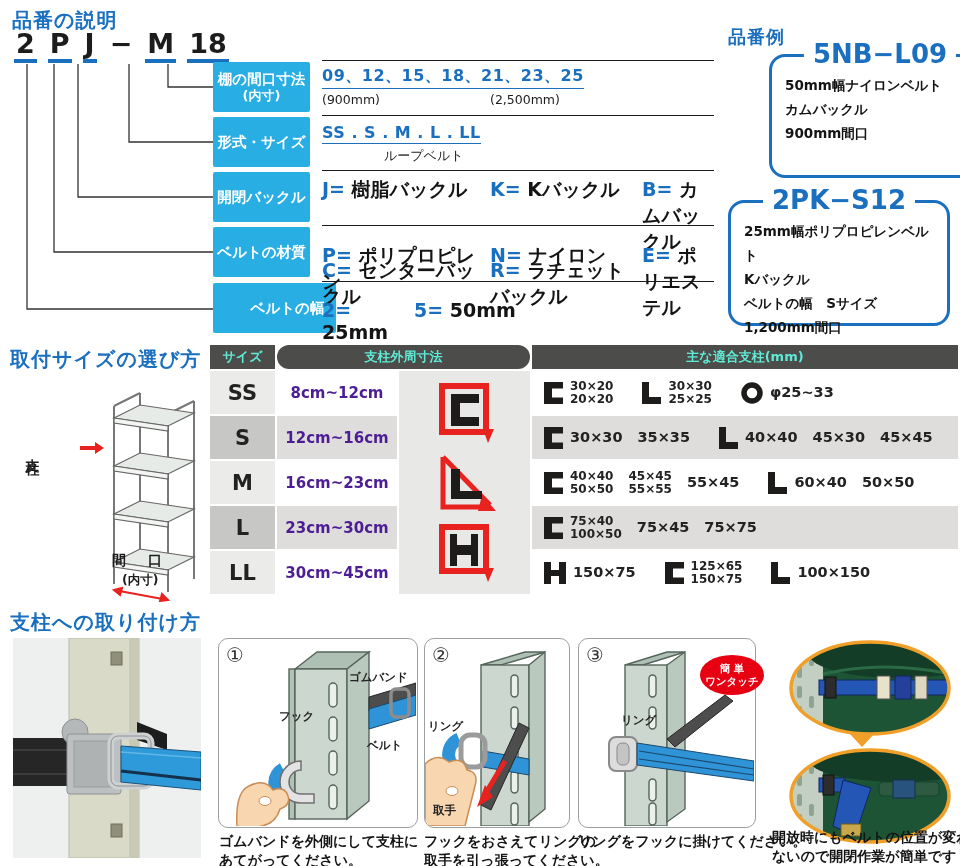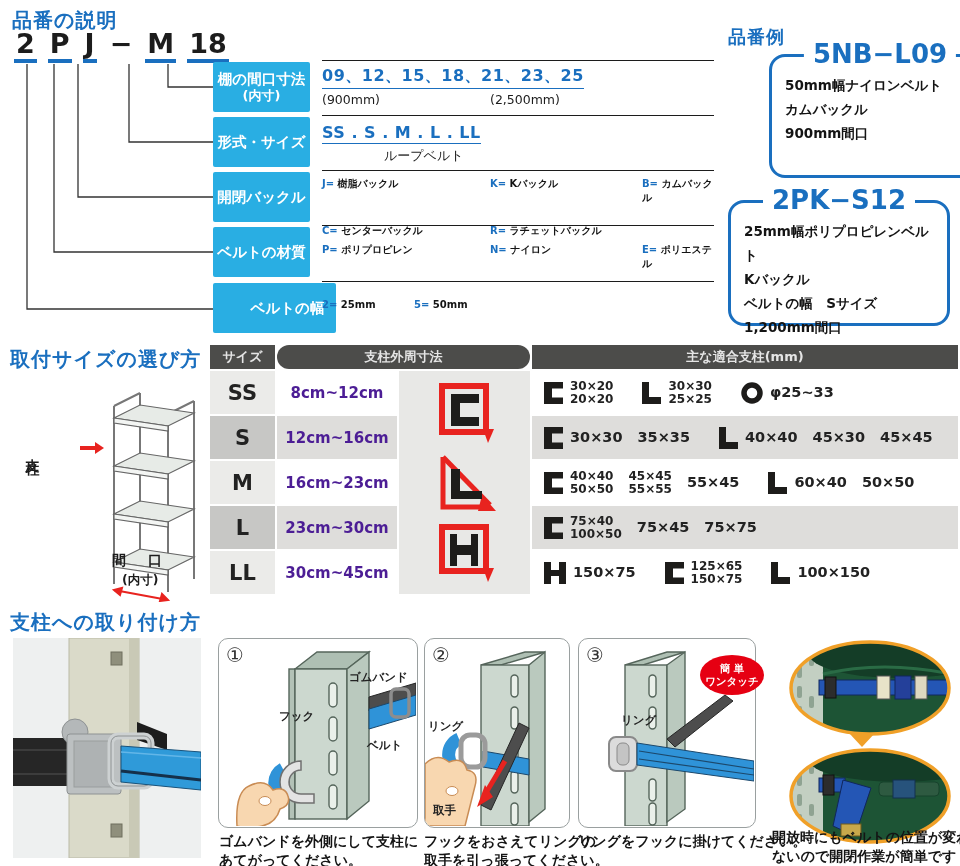--- a/index.html
+++ b/index.html
@@ -12,32 +12,32 @@
   .code-part{display:inline-block;border-bottom:4px solid #1a6fbf;padding:0 2px 1px 2px;margin-right:11px;line-height:1.05;}
   .code-part.nounder{border-bottom:4px solid transparent;}
   .bluebox{position:absolute;left:213px;width:97px;background:#29aee3;color:#fff;font-weight:700;
            display:flex;flex-direction:column;align-items:center;justify-content:center;text-align:center;
            font-size:14.5px;line-height:1.25;border-radius:2px;}
   .bluebox .sub{font-size:13px;}
   .defcontent{position:absolute;left:322px;width:392px;border-top:1px solid #1c1c1c;box-sizing:border-box;}
   .blueval{display:inline-block;font-size:16px;font-weight:700;color:#1a6fbf;border-bottom:1.5px solid #1a6fbf;
            padding-bottom:1px;letter-spacing:.5px;}
   .note{font-size:12.5px;color:#1c1c1c;margin-top:3px;position:relative;}
-  .kv-grid{display:grid;align-content:start;row-gap:19px;font-size:10px;}
+  .kv-grid{display:grid;align-content:start;row-gap:3px;font-size:19px;}
   .kv3{grid-template-columns:168px 152px auto;}
   .kv2{grid-template-columns:92px auto;}
   .kv-k{color:#1a6fbf;font-weight:700;}
   .kv-v{color:#141414;font-weight:600;}
   
   .card{position:absolute;left:728px;width:222px;border:3px solid #1a6fbf;border-radius:16px;box-sizing:border-box;background:#fff;}
   .card-code{position:absolute;top:-18px;left:50%;transform:translateX(-50%);background:#fff;padding:0 9px;
              font-size:26px;font-weight:700;color:#1a6fbf;white-space:nowrap;line-height:1.2;}
   .card-lines{padding:16px 6px 0 13px;font-size:13.5px;line-height:1.78;color:#141414;font-weight:600;}
   
-  .thead{position:absolute;left:210px;top:345px;display:flex;height:24px;font-size:13px;font-weight:700;color:#e5e5e5;}
+  .thead{position:absolute;left:210px;top:345px;display:flex;height:24px;font-size:13px;font-weight:700;color:#5eead4;}
   .th{background:#4c4c4a;display:flex;align-items:center;justify-content:center;}
   .trows{position:absolute;left:210px;top:371px;width:748px;}
   .trow{display:flex;height:43px;margin-bottom:2px;}
   .tc{display:flex;align-items:center;box-sizing:border-box;}
   .tc-size{width:65px;margin-right:2px;justify-content:center;font-size:21px;font-weight:600;color:#222;}
   .tc-range{width:120px;margin-right:135px;justify-content:center;font-size:15px;font-weight:600;color:#4c1d95;}
   .tc-fits{flex:1;padding-left:12px;}
   .trow.odd .tc-size{background:#ebebe9;}
   .trow.even .tc-size{background:#c7c7c5;}
   .trow.odd .tc-range,.trow.odd .tc-fits{background:#ffffff;}

